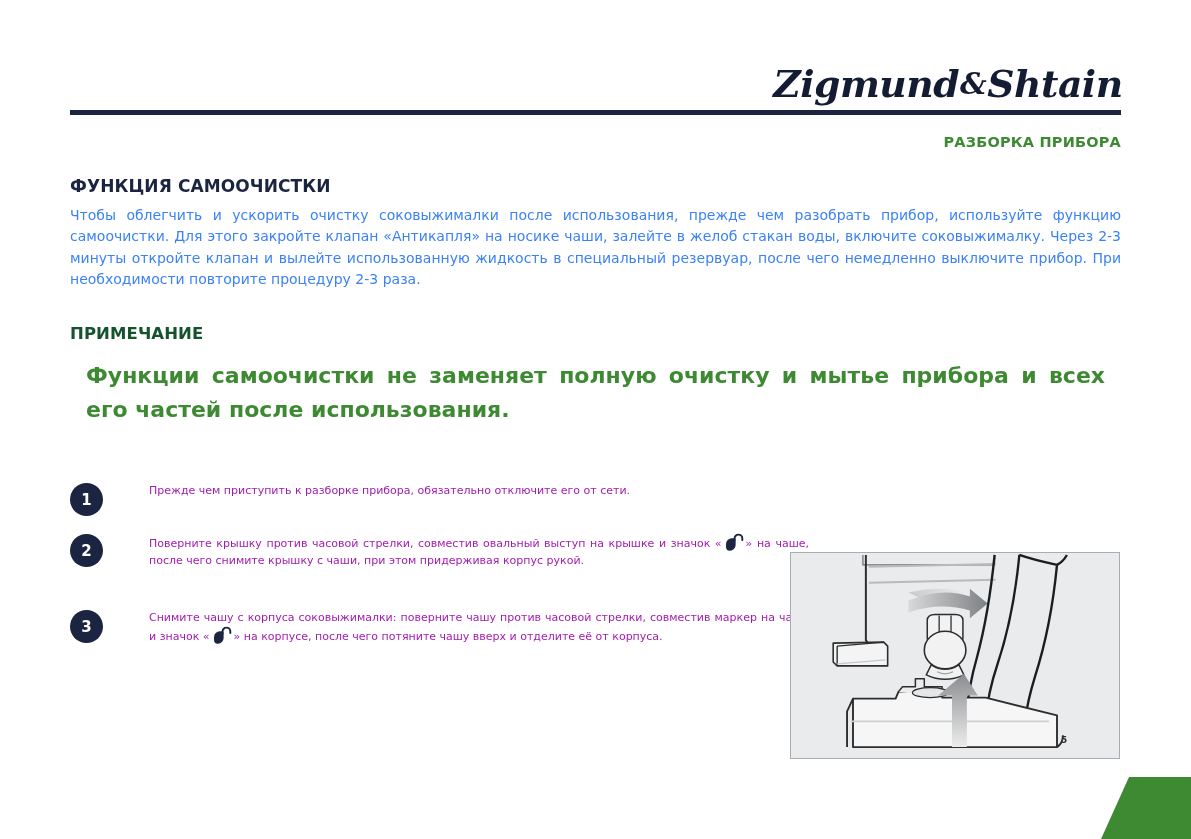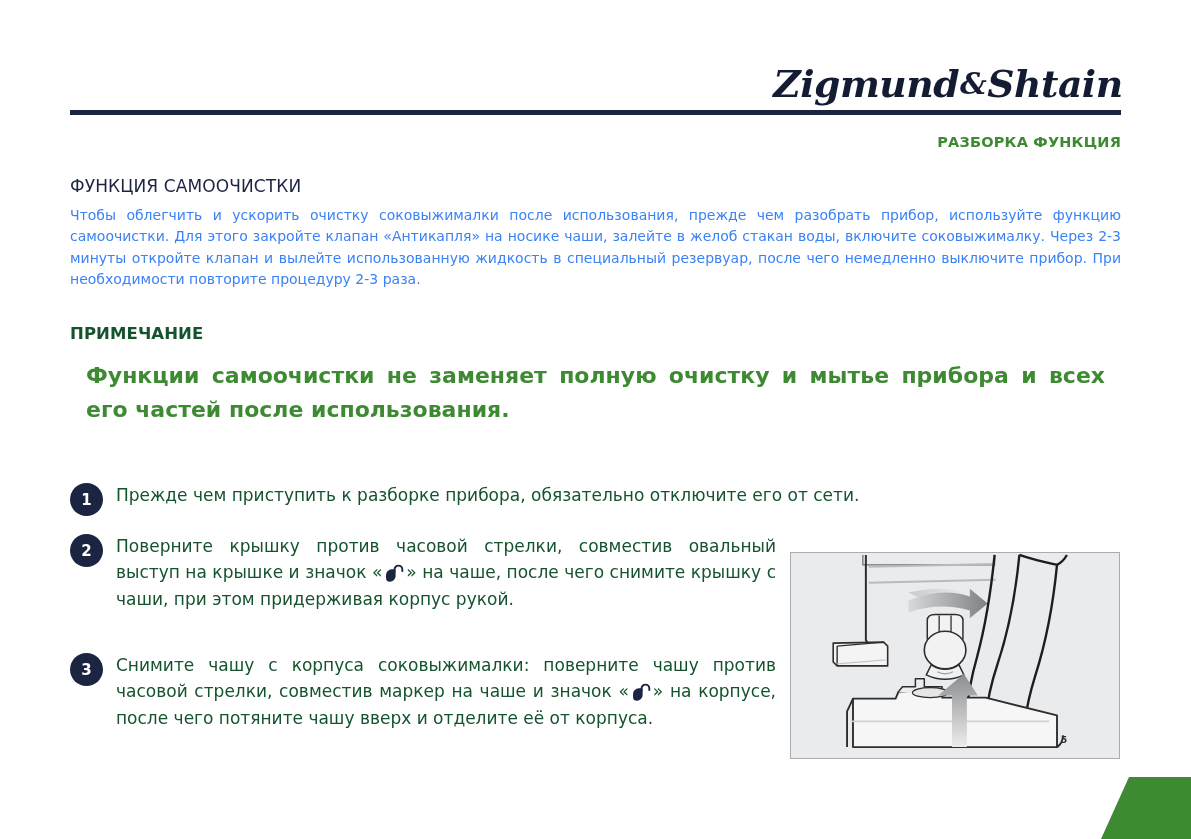--- a/index.html
+++ b/index.html
@@ -68,21 +68,21 @@
   .content {
     position: absolute;
     left: 70px;
     top: 176px;
     width: 1051px;
   }
 
   h2.block-title {
     margin: 0 0 9px 0;
     font-size: 17px;
-    font-weight: 400;
+    font-weight: 700;
     letter-spacing: 0.1px;
     color: #1b2440;
   }
 
   p.body-para {
     margin: 0;
     font-size: 14px;
     line-height: 1.52;
     text-align: justify;
     text-justify: inter-word;
@@ -141,24 +141,24 @@
     color: #ffffff;
     font-size: 15px;
     font-weight: 700;
     display: flex;
     align-items: center;
     justify-content: center;
     margin-top: 1px;
   }
 
   .step-text {
-    margin-left: 13px;
-    font-size: 17px;
+    margin-left: 46px;
+    font-size: 11px;
     line-height: 1.55;
-    color: #14532d;
+    color: #a21caf;
   }
   .step-text.justified {
     text-align: justify;
     text-justify: inter-word;
   }
   .step-1 .step-text { width: 980px; }
   .step-2 .step-text { width: 660px; }
   .step-3 .step-text { width: 660px; }
 
   
@@ -199,21 +199,21 @@
 <body>
 
 <div class="page">
 
   <div class="brand">
     <span>Zigmund</span><span class="amp">&amp;</span><span>Shtain</span>
   </div>
 
   <div class="header-rule"></div>
 
-  <div class="section-kicker">РАЗБОРКА ФУНКЦИЯ</div>
+  <div class="section-kicker">РАЗБОРКА ПРИБОРА</div>
 
   <div class="content">
     <h2 class="block-title">ФУНКЦИЯ САМООЧИСТКИ</h2>
     <p class="body-para">Чтобы облегчить и ускорить очистку соковыжималки после использования, прежде чем разобрать прибор, используйте функцию самоочистки. Для этого закройте клапан «Антикапля» на носике чаши, залейте в желоб стакан воды, включите соковыжималку. Через 2-3 минуты откройте клапан и вылейте использованную жидкость в специальный резервуар, после чего немедленно выключите прибор. При необходимости повторите процедуру 2-3 раза.</p>
 
     <div class="note">
       <p class="note-title">ПРИМЕЧАНИЕ</p>
       <p class="note-body">Функции самоочистки не заменяет полную очистку и мытье прибора и всех его частей после использования.</p>
     </div>
 

